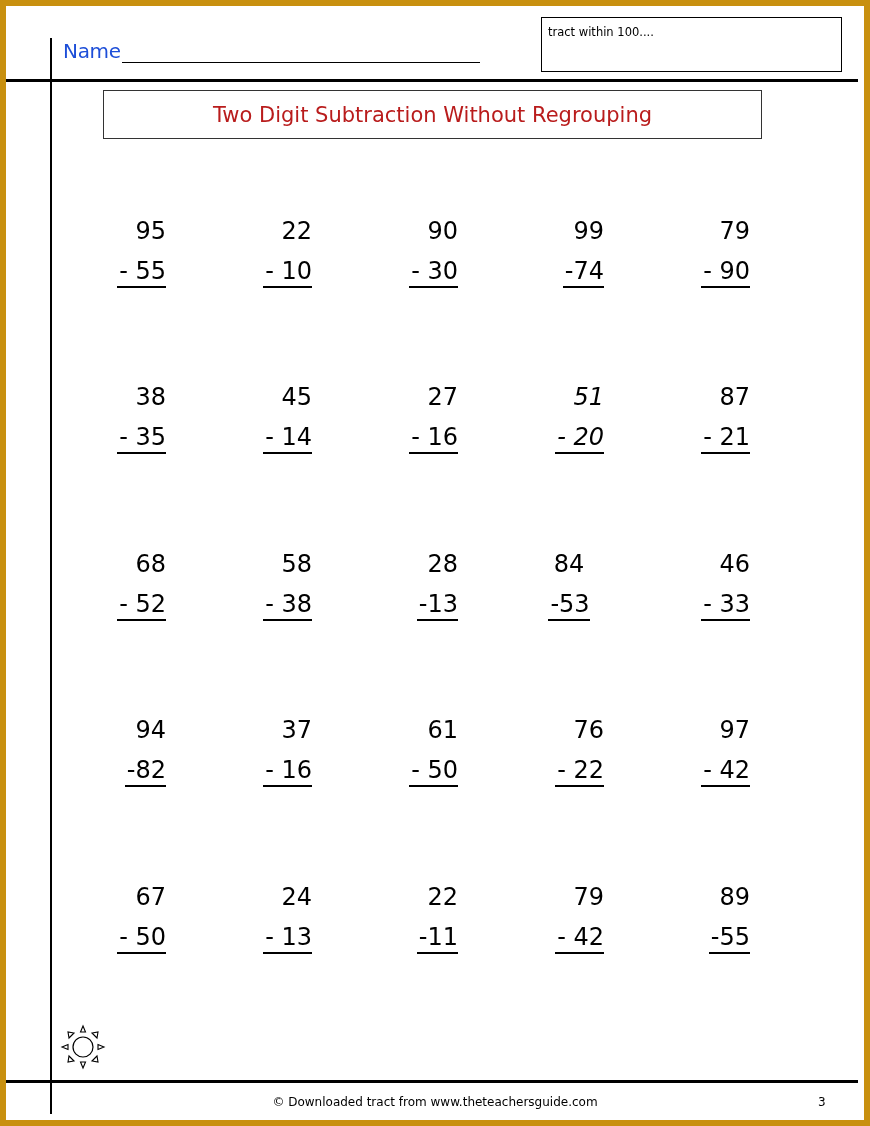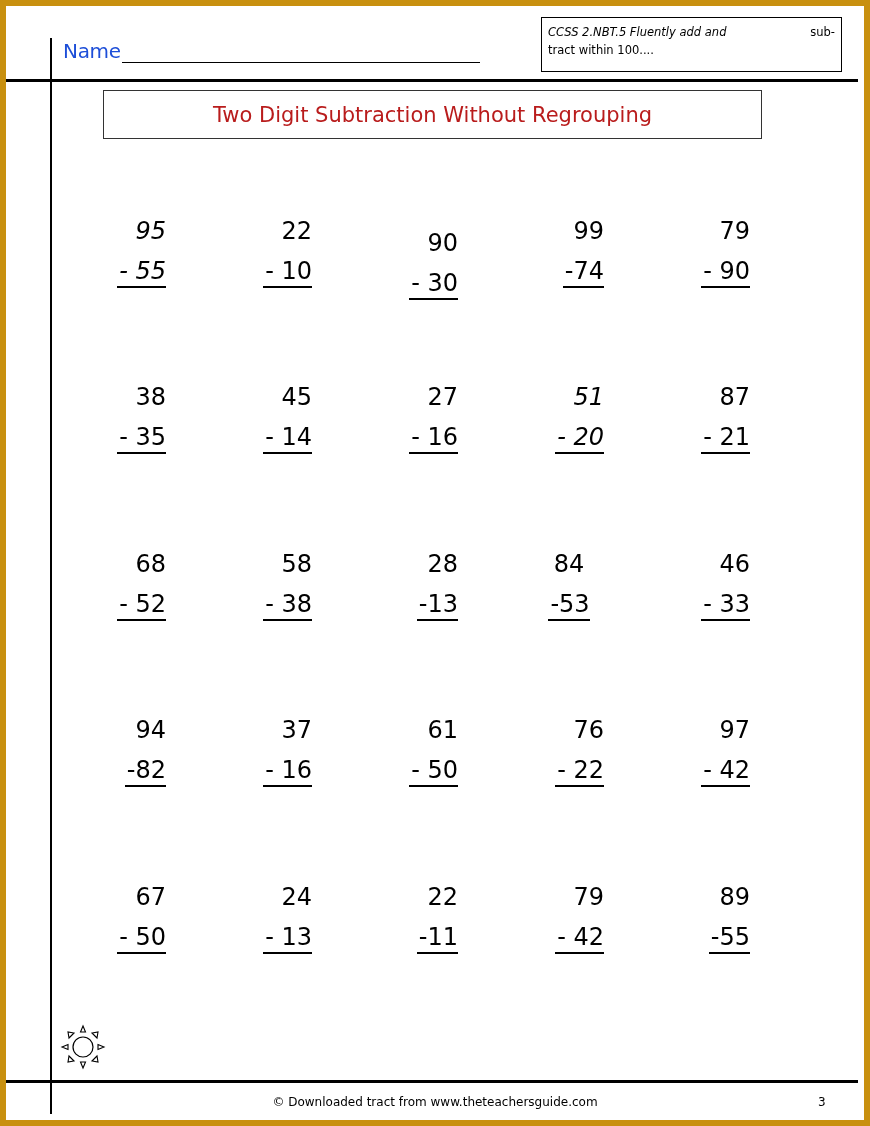--- a/index.html
+++ b/index.html
@@ -71,35 +71,31 @@
 
 <div class="page">
   <div class="vline"></div>
   <div class="hline-top"></div>
   <div class="hline-bottom"></div>
 
   <div class="name-label">Name</div>
   <div class="name-line"></div>
 
   <div class="ccss-box">
-    <div class="ccss-line1">
-      <span class="code">CCSS  2.NBT.5  Fluently add and</span>
-      <span>sub-</span>
-    </div>
     <div class="ccss-line2">tract within 100....</div>
   </div>
 
   <div class="title-box">
     <span>Two Digit Subtraction Without  Regrouping</span>
   </div>
 
   <div class="grid" id="grid">
-      <div class="problem" style="left: 0px; top: 0px; font-style: italic;"><span class="top">95</span><span class="bottom">- 55</span></div>
+      <div class="problem" style="left: 0px; top: 0px;"><span class="top">95</span><span class="bottom">- 55</span></div>
       <div class="problem" style="left: 146px; top: 0px;"><span class="top">22</span><span class="bottom">- 10</span></div>
-      <div class="problem" style="left: 292px; top: 12px;"><span class="top">90</span><span class="bottom">- 30</span></div>
+      <div class="problem" style="left: 292px; top: 0px;"><span class="top">90</span><span class="bottom">- 30</span></div>
       <div class="problem" style="left: 438px; top: 0px;"><span class="top">99</span><span class="bottom">-74</span></div>
       <div class="problem" style="left: 584px; top: 0px;"><span class="top">79</span><span class="bottom">- 90</span></div>
       <div class="problem" style="left: 0px; top: 166px;"><span class="top">38</span><span class="bottom">- 35</span></div>
       <div class="problem" style="left: 146px; top: 166px;"><span class="top">45</span><span class="bottom">- 14</span></div>
       <div class="problem" style="left: 292px; top: 166px;"><span class="top">27</span><span class="bottom">- 16</span></div>
       <div class="problem" style="left: 438px; top: 166px; font-style: italic;"><span class="top">51</span><span class="bottom">- 20</span></div>
       <div class="problem" style="left: 584px; top: 166px;"><span class="top">87</span><span class="bottom">- 21</span></div>
       <div class="problem" style="left: 0px; top: 333px;"><span class="top">68</span><span class="bottom">- 52</span></div>
       <div class="problem" style="left: 146px; top: 333px;"><span class="top">58</span><span class="bottom">- 38</span></div>
       <div class="problem" style="left: 292px; top: 333px;"><span class="top">28</span><span class="bottom">-13</span></div>

